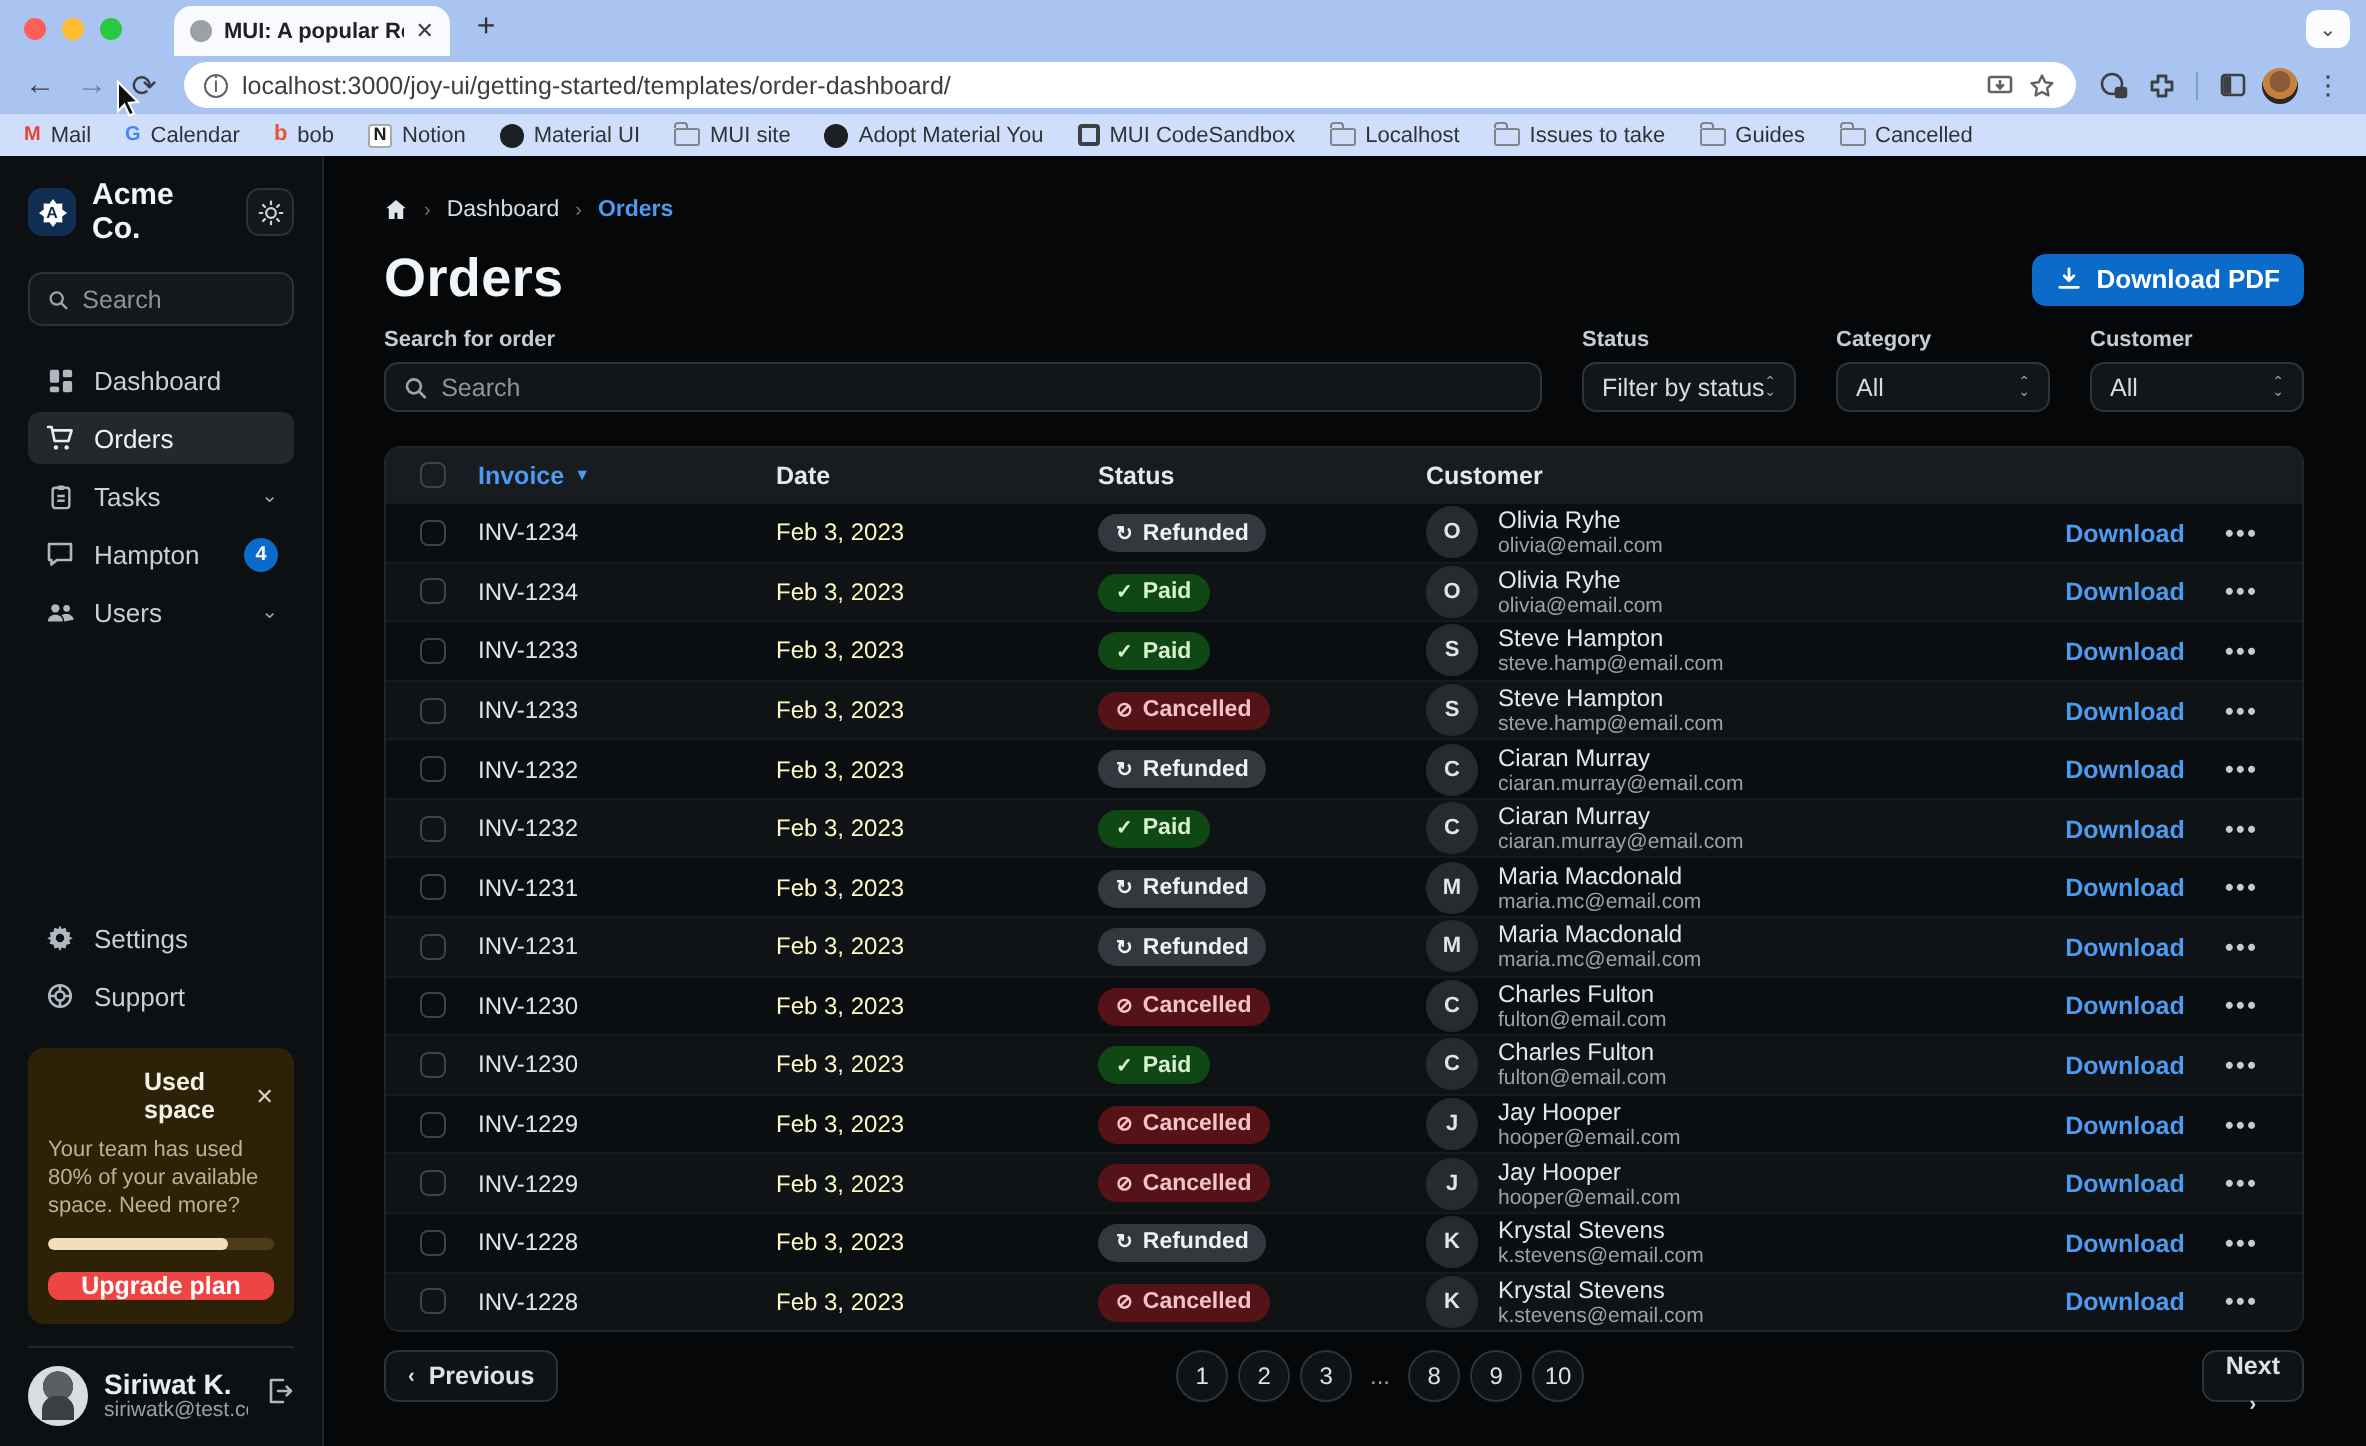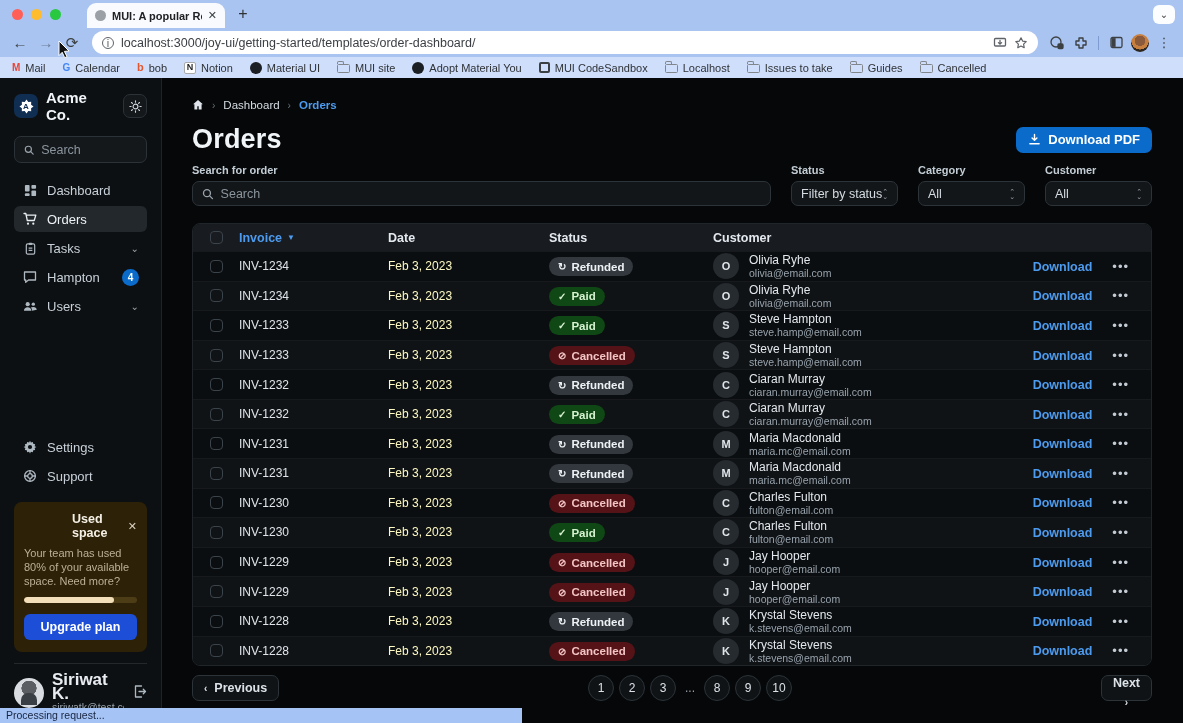--- a/index.html
+++ b/index.html
@@ -80,30 +80,30 @@
     font-weight:700;display:grid;place-items:center;}
   .sb-bottomnav{margin-top:auto;display:flex;flex-direction:column;gap:3px;}
 
   .usedcard{margin-top:13px;background:#2d2207;border-radius:8px;padding:10px 10px 12px 10px;}
   .uc-head{display:flex;align-items:center;margin-bottom:6px;margin-left:48px;}
   .uc-title{font-size:12.5px;font-weight:700;color:#f5f0e6;flex:1;}
   .uc-close{font-size:11px;color:#d9d2c2;}
   .uc-body{font-size:11px;line-height:14px;color:#bcb097;margin-bottom:9px;}
   .uc-track{height:6px;border-radius:3px;background:#4d3d16;overflow:hidden;margin-bottom:11px;}
   .uc-fill{height:100%;background:#f2dfba;border-radius:3px;}
-  .uc-btn{height:26px;border-radius:6px;background:#1d4ed8;color:#fff;font-size:12.5px;font-weight:700;
+  .uc-btn{height:14px;border-radius:6px;background:#ef4444;color:#fff;font-size:12.5px;font-weight:700;
     display:grid;place-items:center;}
 
   .sb-divider{border-top:1px solid #23282d;margin:11px 0 9px 0;}
   .userrow{display:flex;align-items:center;gap:8px;}
   .uavatar{width:30px;height:30px;border-radius:50%;flex:0 0 auto;
     background:radial-gradient(circle at 50% 34%,#5b5e63 0 30%,#d9dde1 31% 100%);position:relative;overflow:hidden;}
   .uavatar::after{content:"";position:absolute;left:7px;top:15px;width:16px;height:12px;border-radius:7px 7px 0 0;background:#3a3f45;}
   .uinfo{flex:1;min-width:0;}
-  .uname{font-size:17px;font-weight:700;color:#e9edf2;line-height:14px;}
+  .uname{font-size:14px;font-weight:700;color:#e9edf2;line-height:14px;}
   .uemail{font-size:10.5px;color:#96a1ab;white-space:nowrap;overflow:hidden;}
   .logout{color:#aeb8c1;}
 
   
   .main{flex:1;padding:21px 31px 0 30px;display:flex;flex-direction:column;min-width:0;}
   .breadcrumb{display:flex;align-items:center;gap:8px;font-size:11.5px;color:#d6dde3;}
   .bc-sep{color:#69737c;font-size:10px;}
   .bc-active{color:#4c9bef;font-weight:600;}
   .titlerow{display:flex;align-items:center;justify-content:space-between;margin-top:13px;}
   .pagetitle{font-size:27px;font-weight:700;color:#f2f5f8;letter-spacing:.2px;}
@@ -864,14 +864,13 @@
           <span class="pnum">10</span>
         </div>
         <button class="pgbtn" style="cursor:default;flex-direction:column;">
           <span>Next</span>
           <span style="font-size:10px;">›</span>
         </button>
       </div>
     </section>
   </div>
 
-  <div class="statusbar">Processing request...</div>
 </div>
 
 </body></html>

